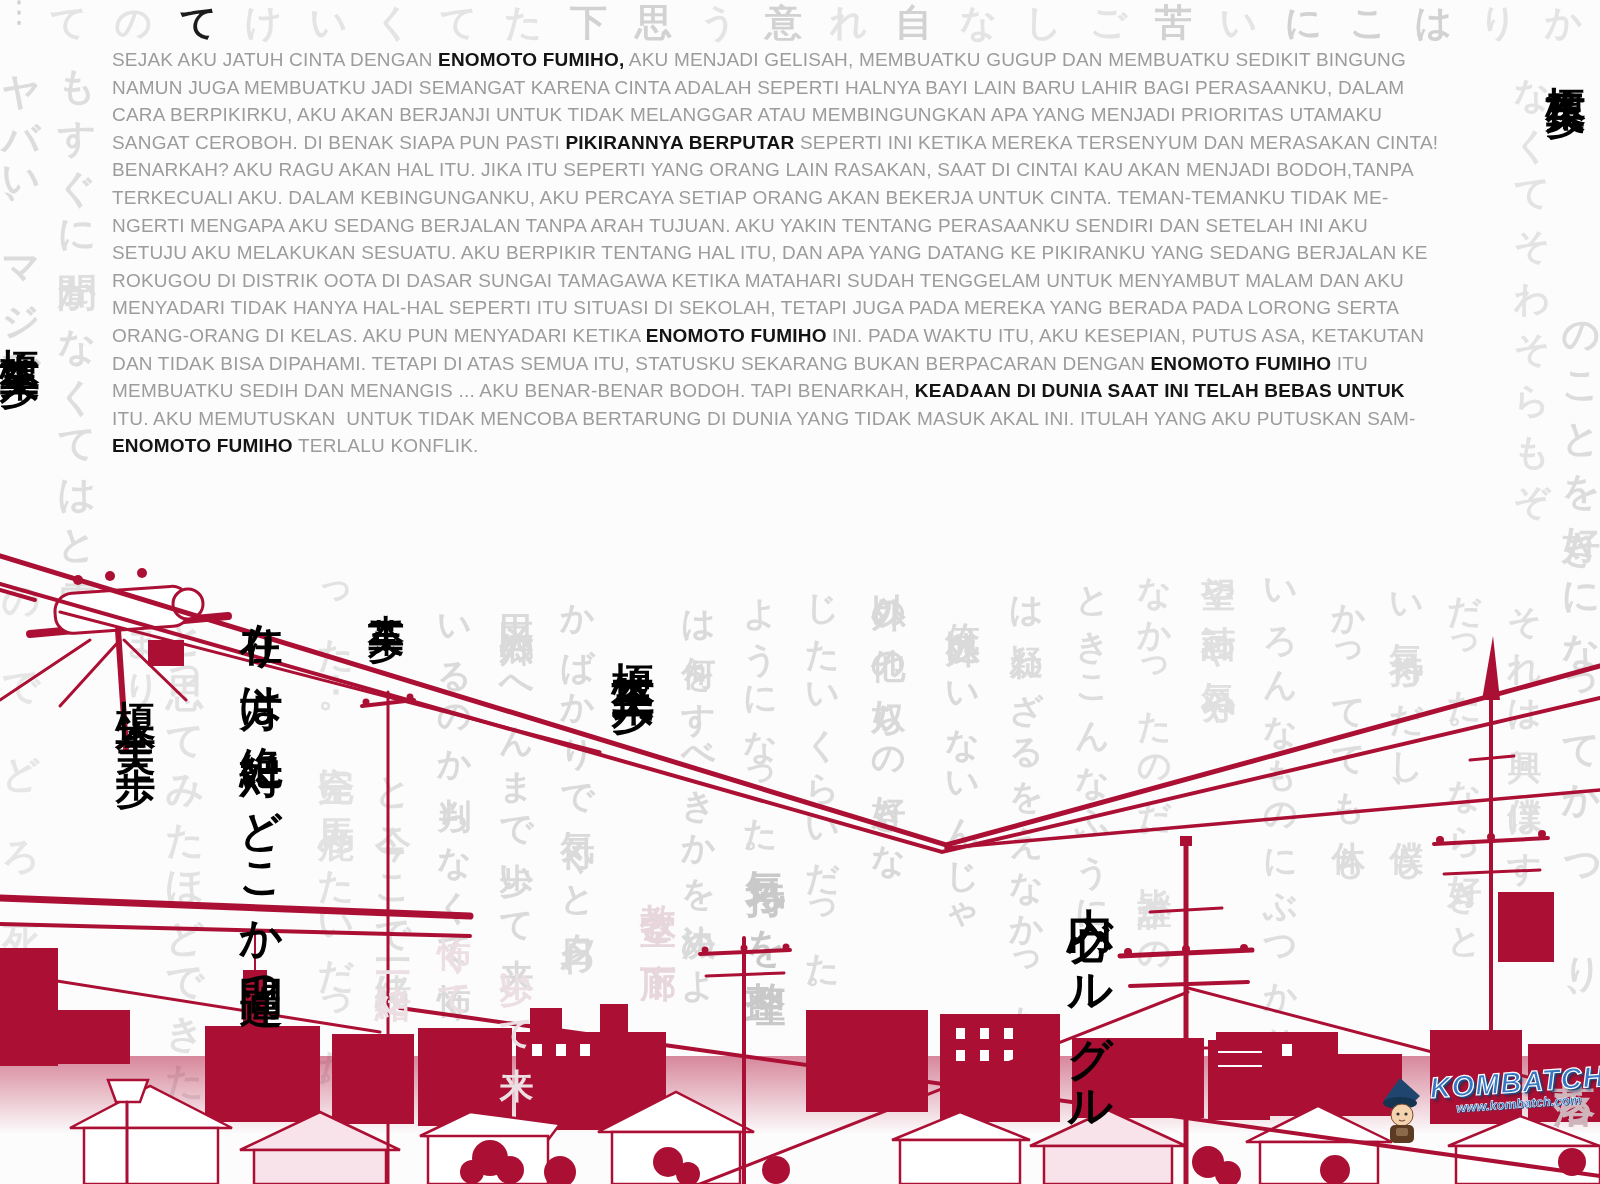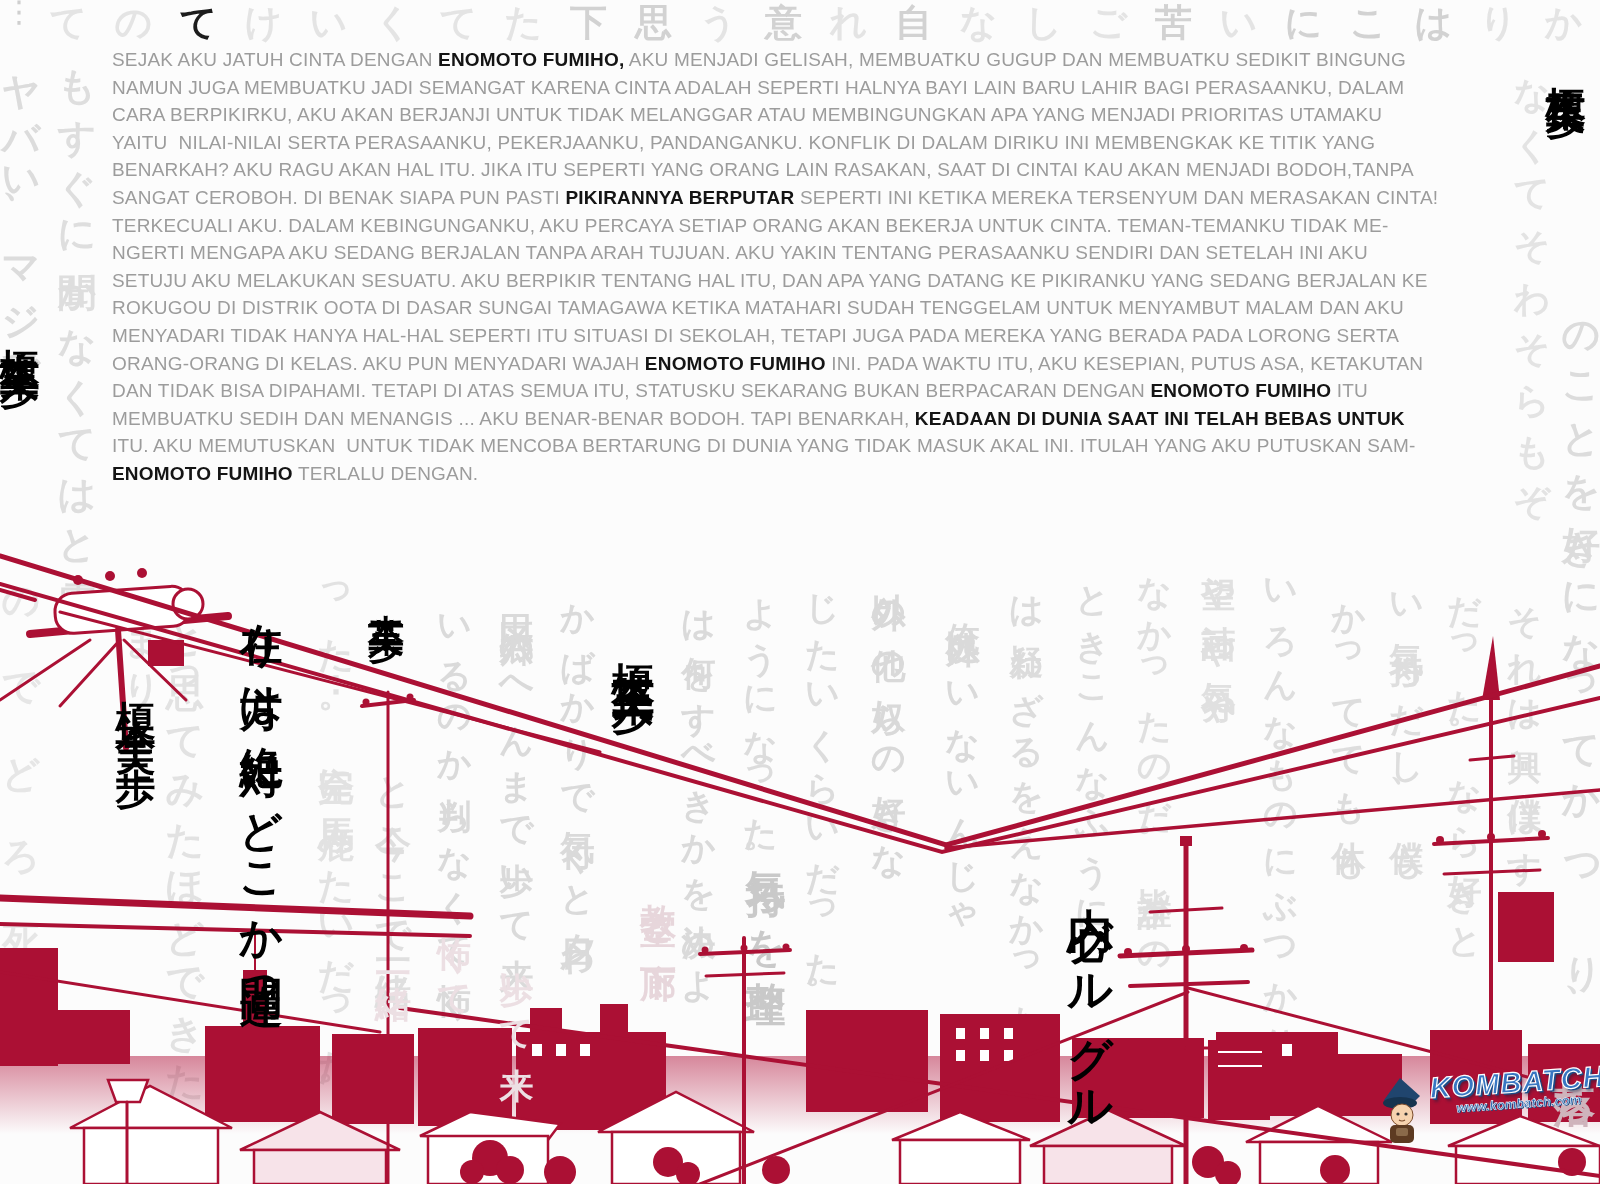--- a/index.html
+++ b/index.html
@@ -294,33 +294,32 @@
       <div class="vt" style="left: 368px; top: 585px; font-size: 36px; letter-spacing: 4px; font-weight: 800;">本芙三歩</div>
       <div class="vt" style="left: 612px; top: 628px; font-size: 43px; letter-spacing: 7px; font-weight: 800;">榎本芙三歩</div>
       <div class="vt" style="left: 1068px; top: 872px; font-size: 45px; letter-spacing: 7px; font-weight: 800;">内心グルグル</div>
     </div>
 
   <div class="layer layer-text">
     <div class="monologue" id="monologue">
         <div class="mline"><span class="seg-g">SEJAK AKU JATUH CINTA DENGAN </span><span class="seg-b">ENOMOTO FUMIHO,</span><span class="seg-g"> AKU MENJADI GELISAH, MEMBUATKU GUGUP DAN MEMBUATKU SEDIKIT BINGUNG</span></div>
         <div class="mline"><span class="seg-g">NAMUN JUGA MEMBUATKU JADI SEMANGAT KARENA CINTA ADALAH SEPERTI HALNYA BAYI LAIN BARU LAHIR BAGI PERASAANKU, DALAM</span></div>
         <div class="mline"><span class="seg-g">CARA BERPIKIRKU, AKU AKAN BERJANJI UNTUK TIDAK MELANGGAR ATAU MEMBINGUNGKAN APA YANG MENJADI PRIORITAS UTAMAKU</span></div>
-        <div class="mline"><span class="seg-g">YAITU  NILAI-NILAI SERTA PERASAANKU, PEKERJAANKU, PANDANGANKU. KONFLIK DI DALAM DIRIKU INI MEMBENGKAK KE TITIK YANG</span></div>
+        <div class="mline"><span class="seg-g">SANGAT CEROBOH. DI BENAK SIAPA PUN PASTI </span><span class="seg-b">PIKIRANNYA BERPUTAR</span><span class="seg-g"> SEPERTI INI KETIKA MEREKA TERSENYUM DAN MERASAKAN CINTA!</span></div>
         <div class="mline"><span class="seg-g">BENARKAH? AKU RAGU AKAN HAL ITU. JIKA ITU SEPERTI YANG ORANG LAIN RASAKAN, SAAT DI CINTAI KAU AKAN MENJADI BODOH,TANPA</span></div>
-        <div class="mline"><span class="seg-g">SANGAT CEROBOH. DI BENAK SIAPA PUN PASTI </span><span class="seg-b">PIKIRANNYA BERPUTAR</span><span class="seg-g"> SEPERTI INI KETIKA MEREKA TERSENYUM DAN MERASAKAN CINTA!</span></div>
         <div class="mline"><span class="seg-g">TERKECUALI AKU. DALAM KEBINGUNGANKU, AKU PERCAYA SETIAP ORANG AKAN BEKERJA UNTUK CINTA. TEMAN-TEMANKU TIDAK ME-</span></div>
         <div class="mline"><span class="seg-g">NGERTI MENGAPA AKU SEDANG BERJALAN TANPA ARAH TUJUAN. AKU YAKIN TENTANG PERASAANKU SENDIRI DAN SETELAH INI AKU</span></div>
         <div class="mline"><span class="seg-g">SETUJU AKU MELAKUKAN SESUATU. AKU BERPIKIR TENTANG HAL ITU, DAN APA YANG DATANG KE PIKIRANKU YANG SEDANG BERJALAN KE</span></div>
         <div class="mline"><span class="seg-g">ROKUGOU DI DISTRIK OOTA DI DASAR SUNGAI TAMAGAWA KETIKA MATAHARI SUDAH TENGGELAM UNTUK MENYAMBUT MALAM DAN AKU</span></div>
         <div class="mline"><span class="seg-g">MENYADARI TIDAK HANYA HAL-HAL SEPERTI ITU SITUASI DI SEKOLAH, TETAPI JUGA PADA MEREKA YANG BERADA PADA LORONG SERTA</span></div>
-        <div class="mline"><span class="seg-g">ORANG-ORANG DI KELAS. AKU PUN MENYADARI WAJAH </span><span class="seg-b">ENOMOTO FUMIHO</span><span class="seg-g"> INI. PADA WAKTU ITU, AKU KESEPIAN, PUTUS ASA, KETAKUTAN</span></div>
+        <div class="mline"><span class="seg-g">ORANG-ORANG DI KELAS. AKU PUN MENYADARI KETIKA </span><span class="seg-b">ENOMOTO FUMIHO</span><span class="seg-g"> INI. PADA WAKTU ITU, AKU KESEPIAN, PUTUS ASA, KETAKUTAN</span></div>
         <div class="mline"><span class="seg-g">DAN TIDAK BISA DIPAHAMI. TETAPI DI ATAS SEMUA ITU, STATUSKU SEKARANG BUKAN BERPACARAN DENGAN </span><span class="seg-b">ENOMOTO FUMIHO</span><span class="seg-g"> ITU</span></div>
         <div class="mline"><span class="seg-g">MEMBUATKU SEDIH DAN MENANGIS ... AKU BENAR-BENAR BODOH. TAPI BENARKAH, </span><span class="seg-b">KEADAAN DI DUNIA SAAT INI TELAH BEBAS UNTUK</span></div>
         <div class="mline"><span class="seg-g">ITU. AKU MEMUTUSKAN  UNTUK TIDAK MENCOBA BERTARUNG DI DUNIA YANG TIDAK MASUK AKAL INI. ITULAH YANG AKU PUTUSKAN SAM-</span></div>
-        <div class="mline"><span class="seg-b">ENOMOTO FUMIHO</span><span class="seg-g"> TERLALU DENGAN.</span></div>
+        <div class="mline"><span class="seg-b">ENOMOTO FUMIHO</span><span class="seg-g"> TERLALU KONFLIK.</span></div>
       </div>
   </div>
 
   <div class="layer layer-mark">
     <div class="watermark">
       <svg class="wm-mascot" width="52" height="75" viewBox="0 0 52 75">
         <polygon points="8,26 24,4 44,22 36,30 12,32" fill="#20456e"></polygon>
         <ellipse cx="24" cy="29" rx="17" ry="6" fill="#16334f"></ellipse>
         <circle cx="26" cy="41" r="11" fill="#f6d3af" stroke="#7a4a2a" stroke-width="1"></circle>
         <circle cx="22" cy="40" r="1.6" fill="#333333"></circle>

